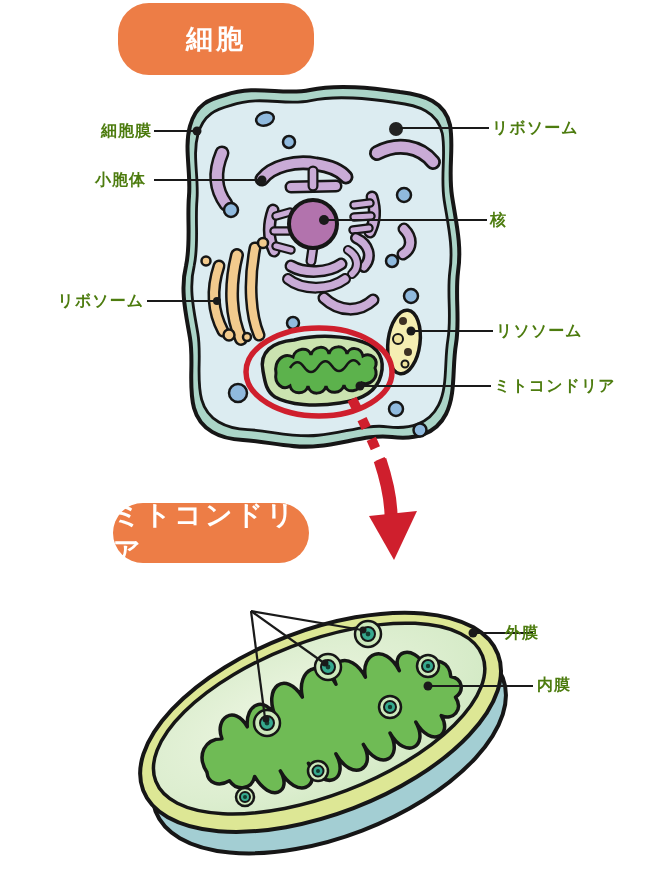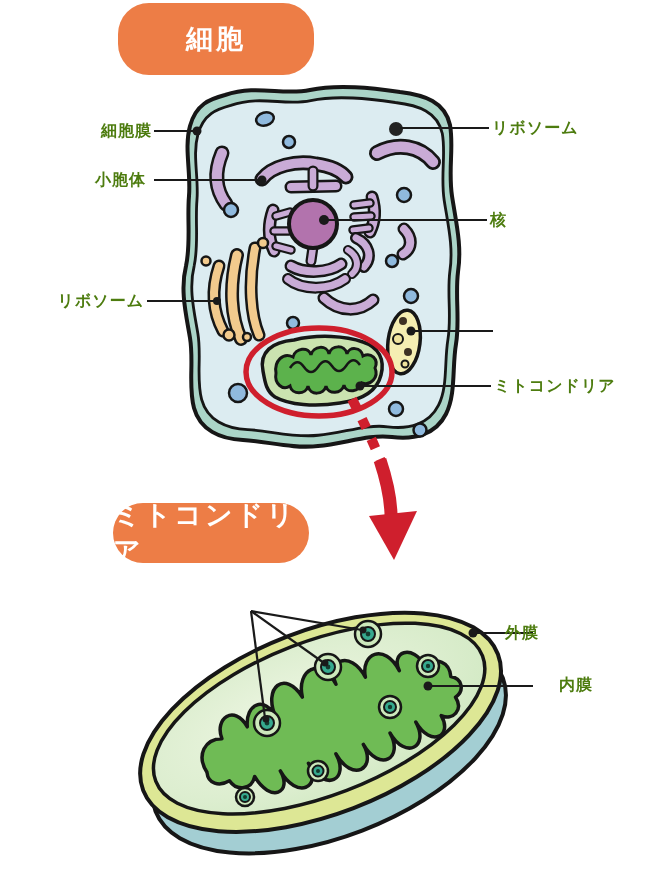--- a/index.html
+++ b/index.html
@@ -16,21 +16,21 @@
   .r{text-align:right;}
   #lbl-cell-membrane{left:60px;top:119px;width:92px;}
   #lbl-er{left:54px;top:168px;width:92px;}
   #lbl-golgi{left:22px;top:289px;width:122px;}
   #lbl-ribosome{left:492px;top:116px;}
   #lbl-nucleus{left:490px;top:208px;}
   #lbl-lysosome{left:496px;top:319px;}
   #lbl-mitochondria{left:494px;top:374px;}
   #lbl-energy{left:192px;top:579px;}
   #lbl-outer-membrane{left:505px;top:621px;}
-  #lbl-inner-membrane{left:537px;top:673px;margin-left:22px;}
+  #lbl-inner-membrane{left:537px;top:673px;}
   .oK{stroke:#161616;fill:none;stroke-linecap:round;}
   .lav{stroke:#c9abd6;fill:none;stroke-linecap:round;}
   .tan{stroke:#f2ca8d;fill:none;stroke-linecap:round;}
   .lead{stroke:#1a1a1a;stroke-width:2.2;}
 </style>
 </head>
 <body>
 
 <div class="canvas">
 
@@ -239,16 +239,17 @@
   </svg>
 
   <div class="badge" id="badge-cell">細胞</div>
   <div class="badge" id="badge-mito">ミトコンドリア</div>
 
   <div class="lbl r" id="lbl-cell-membrane">細胞膜</div>
   <div class="lbl r" id="lbl-er">小胞体</div>
   <div class="lbl r" id="lbl-golgi">リボソーム</div>
   <div class="lbl" id="lbl-ribosome">リボソーム</div>
   <div class="lbl" id="lbl-nucleus">核</div>
+  <div class="lbl" id="lbl-lysosome">リソソーム</div>
   <div class="lbl" id="lbl-mitochondria">ミトコンドリア</div>
   <div class="lbl" id="lbl-outer-membrane">外膜</div>
   <div class="lbl" id="lbl-inner-membrane">内膜</div>
 </div>
 
 </body></html>

